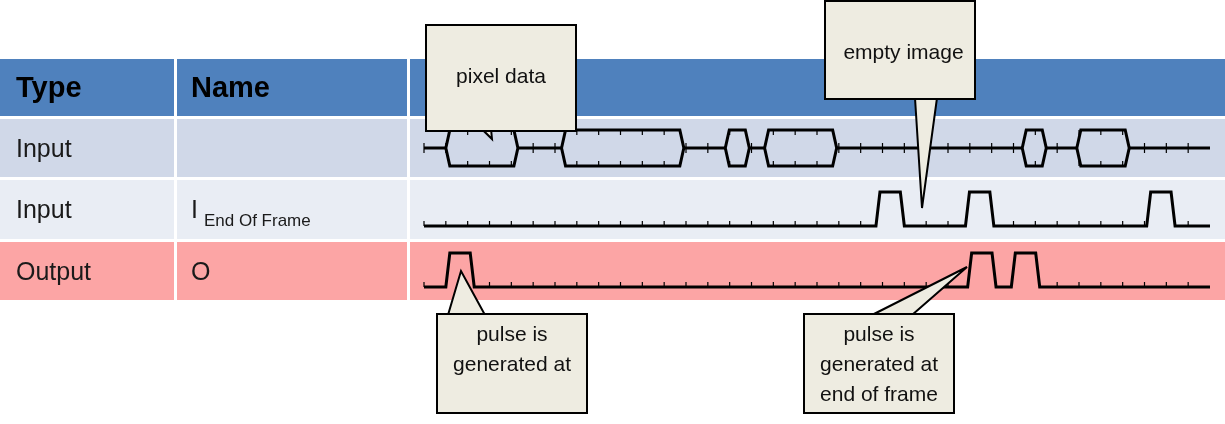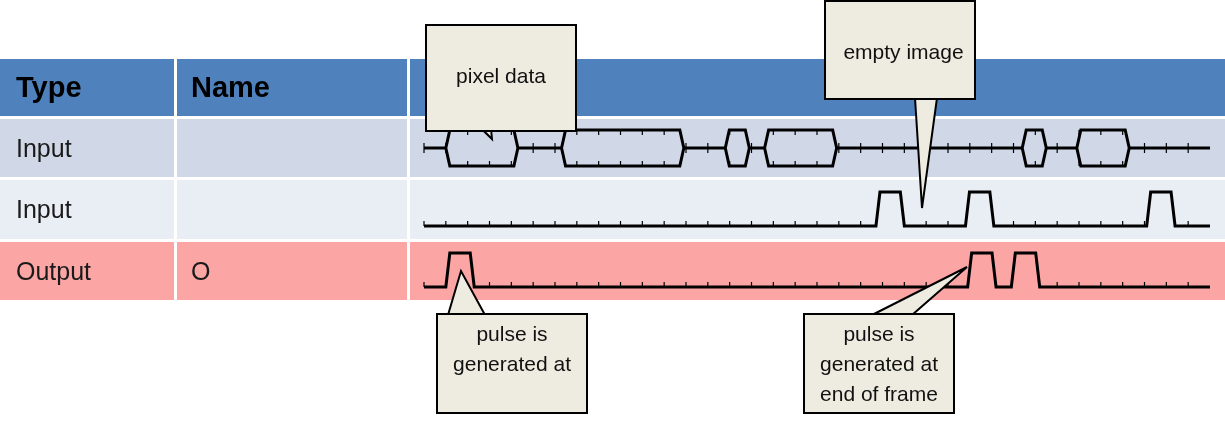--- a/index.html
+++ b/index.html
@@ -27,20 +27,23 @@
     <div class="cell" style="left:175px;width:233px;">Name</div>
     <div class="cell" style="left:408px;width:817px;"></div>
   </div>
 
   <div class="row" id="row0" style="top:60px;height:58px;background:#d0d8e8;">
     <div class="cell" style="left:0;width:175px;line-height:58px;">Input</div>
   </div>
 
   <div class="row" id="row1" style="top:121px;height:59px;background:#e9edf4;">
     <div class="cell" style="left:0;width:175px;line-height:59px;">Input</div>
+    <div class="cell" style="left:175px;width:233px;line-height:59px;">
+      <span class="name-main">I</span><span class="name-sub">End Of Frame</span>
+    </div>
   </div>
 
   <div class="row" id="row2" style="top:183px;height:58px;background:#fca5a5;">
     <div class="cell" style="left:0;width:175px;line-height:58px;">Output</div>
     <div class="cell" style="left:175px;width:233px;line-height:58px;">
       <span class="name-main">O</span><span class="name-sub"></span>
     </div>
   </div>
 
   <div class="sep-v" style="left:174px;height:241px;"></div>

